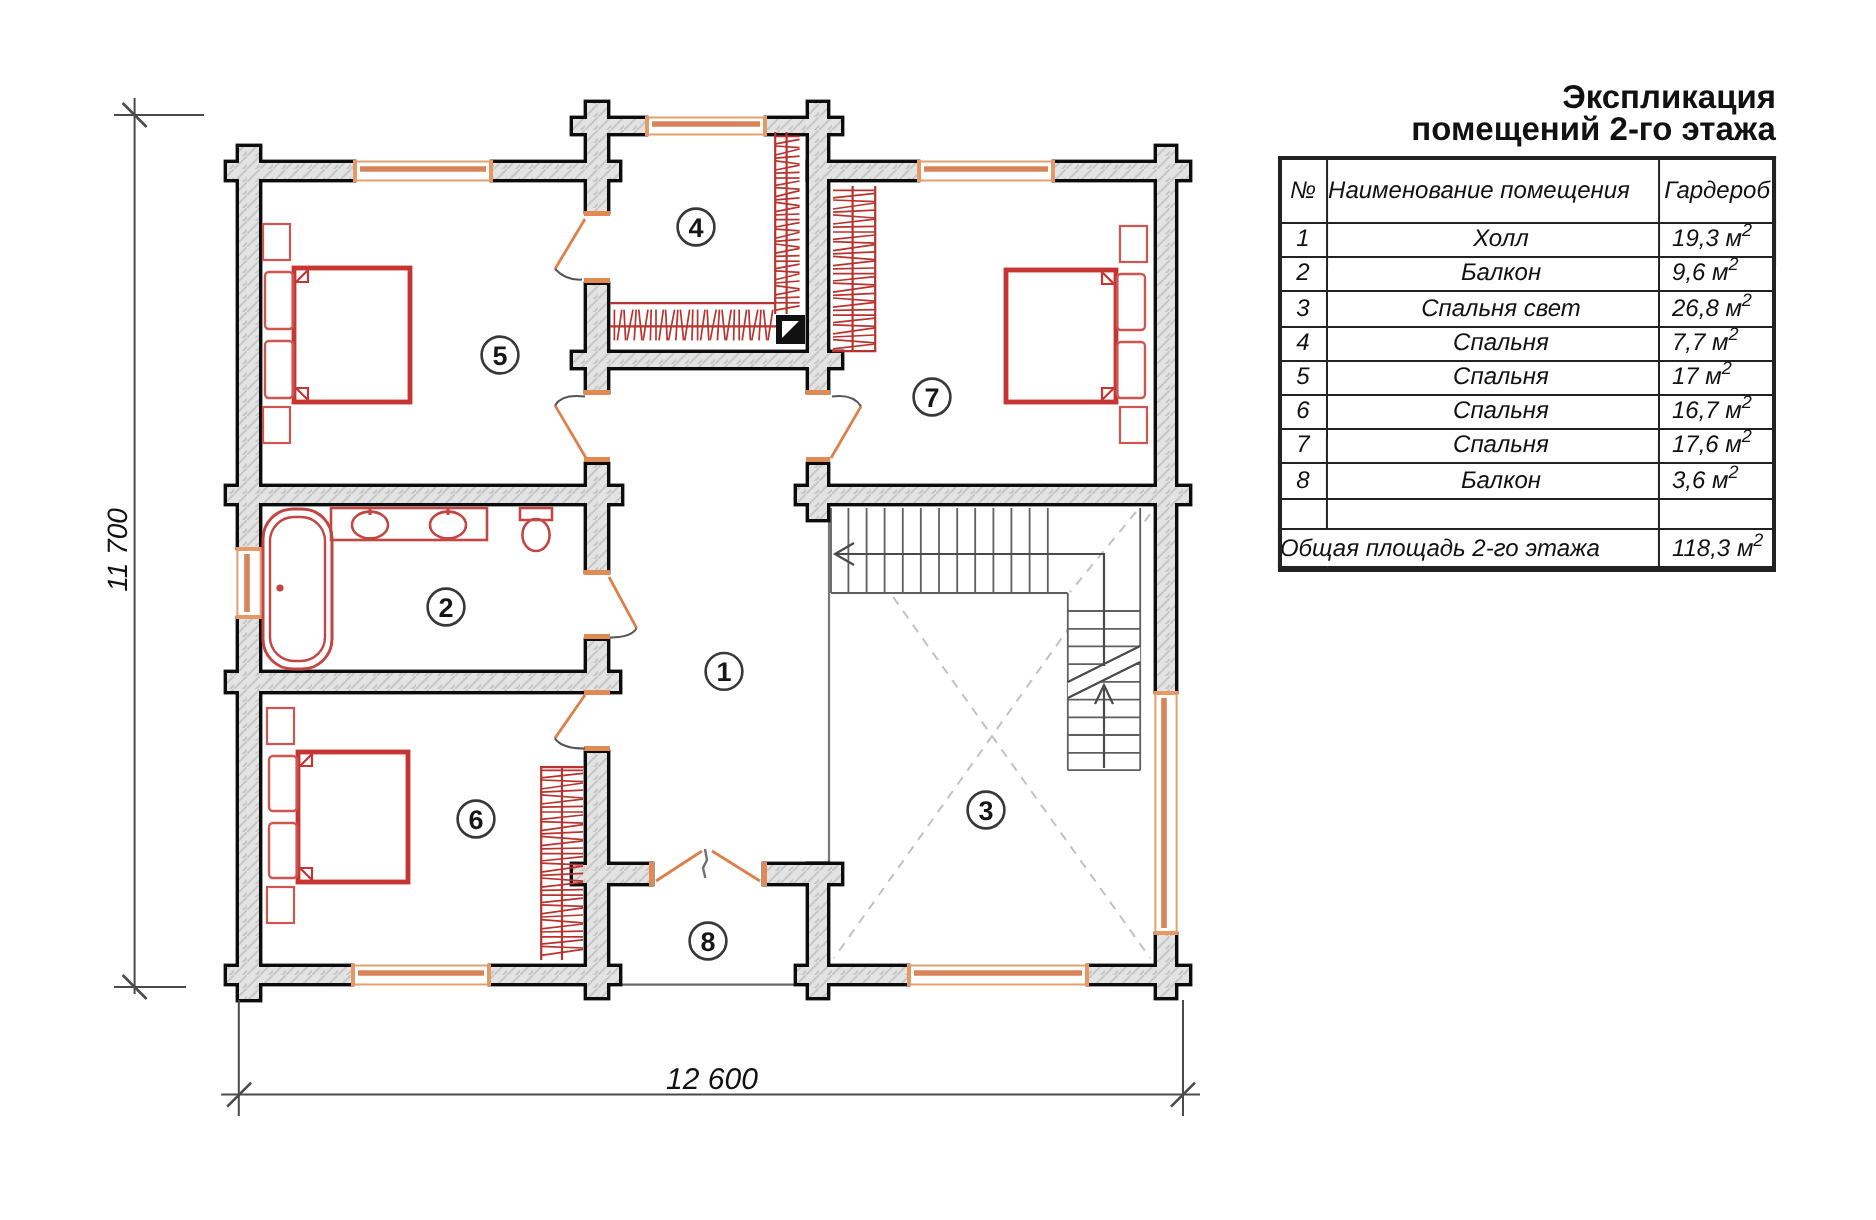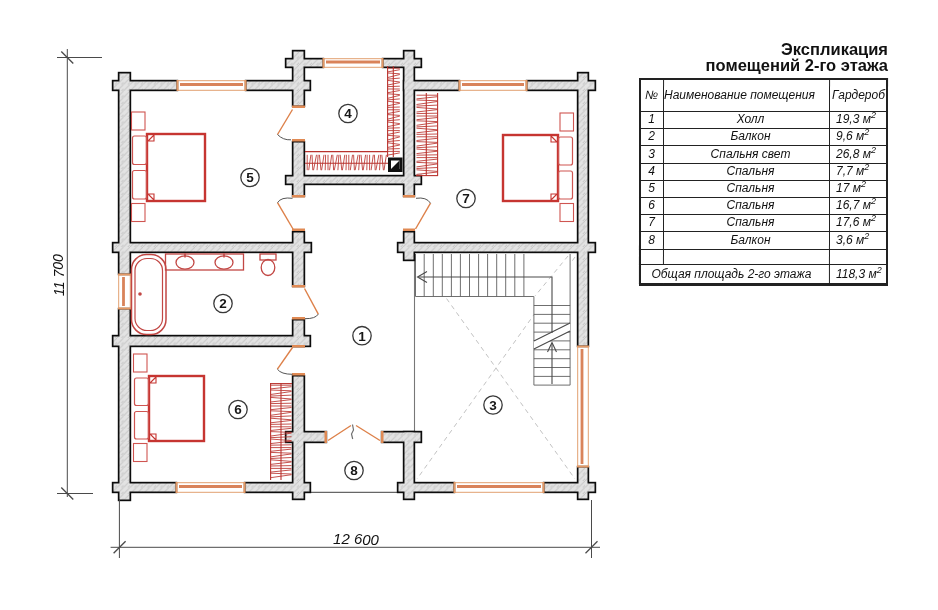--- a/index.html
+++ b/index.html
@@ -10,21 +10,21 @@
 table.exp{position:absolute;left:639px;top:78px;border-collapse:collapse;table-layout:fixed;
  width:249px;font-style:italic;font-size:12px;transform:rotate(0.02deg);color:#111;}
 table.exp td{border:1px solid #222;padding:0 0 2px 0;vertical-align:bottom;height:14.2px;overflow:hidden;white-space:nowrap;line-height:13px;}
 table.exp tr.hdr td{height:32px;text-align:center;vertical-align:middle;padding:0;}
 td.c1{width:23px;text-align:center;}
 td.c2{width:165px;padding-left:8px !important;text-align:center;}
 td.c3{width:57px;padding-left:6px !important;}
 td sup{font-size:9px;vertical-align:super;line-height:0;}
 tr.empty td{height:12.5px;}
 tr.total td{height:18px;vertical-align:middle;padding-bottom:0 !important;}
-tr.total td.merge{text-align:center;padding-right:6px !important;}
+tr.total td.merge{text-align:left;padding-right:6px !important;}
 .outer{position:absolute;left:639px;top:78px;width:245px;height:204px;border:2px solid #222;pointer-events:none;}
 </style></head>
 <body>
 <div id="page">
 
 <div id="plan"><svg width="938" height="610" viewBox="0 0 938 610" font-family="Liberation Sans, sans-serif">
         <defs>
           <pattern id="wh" width="6.5" height="6.5" patternUnits="userSpaceOnUse">
             <rect width="6.5" height="6.5" fill="#e3e3e3"></rect>
             <path d="M-1,7.5 L7.5,-1 M2.5,8.5 L8.5,2.5" stroke="#c7c7c7" stroke-width="1"></path>

